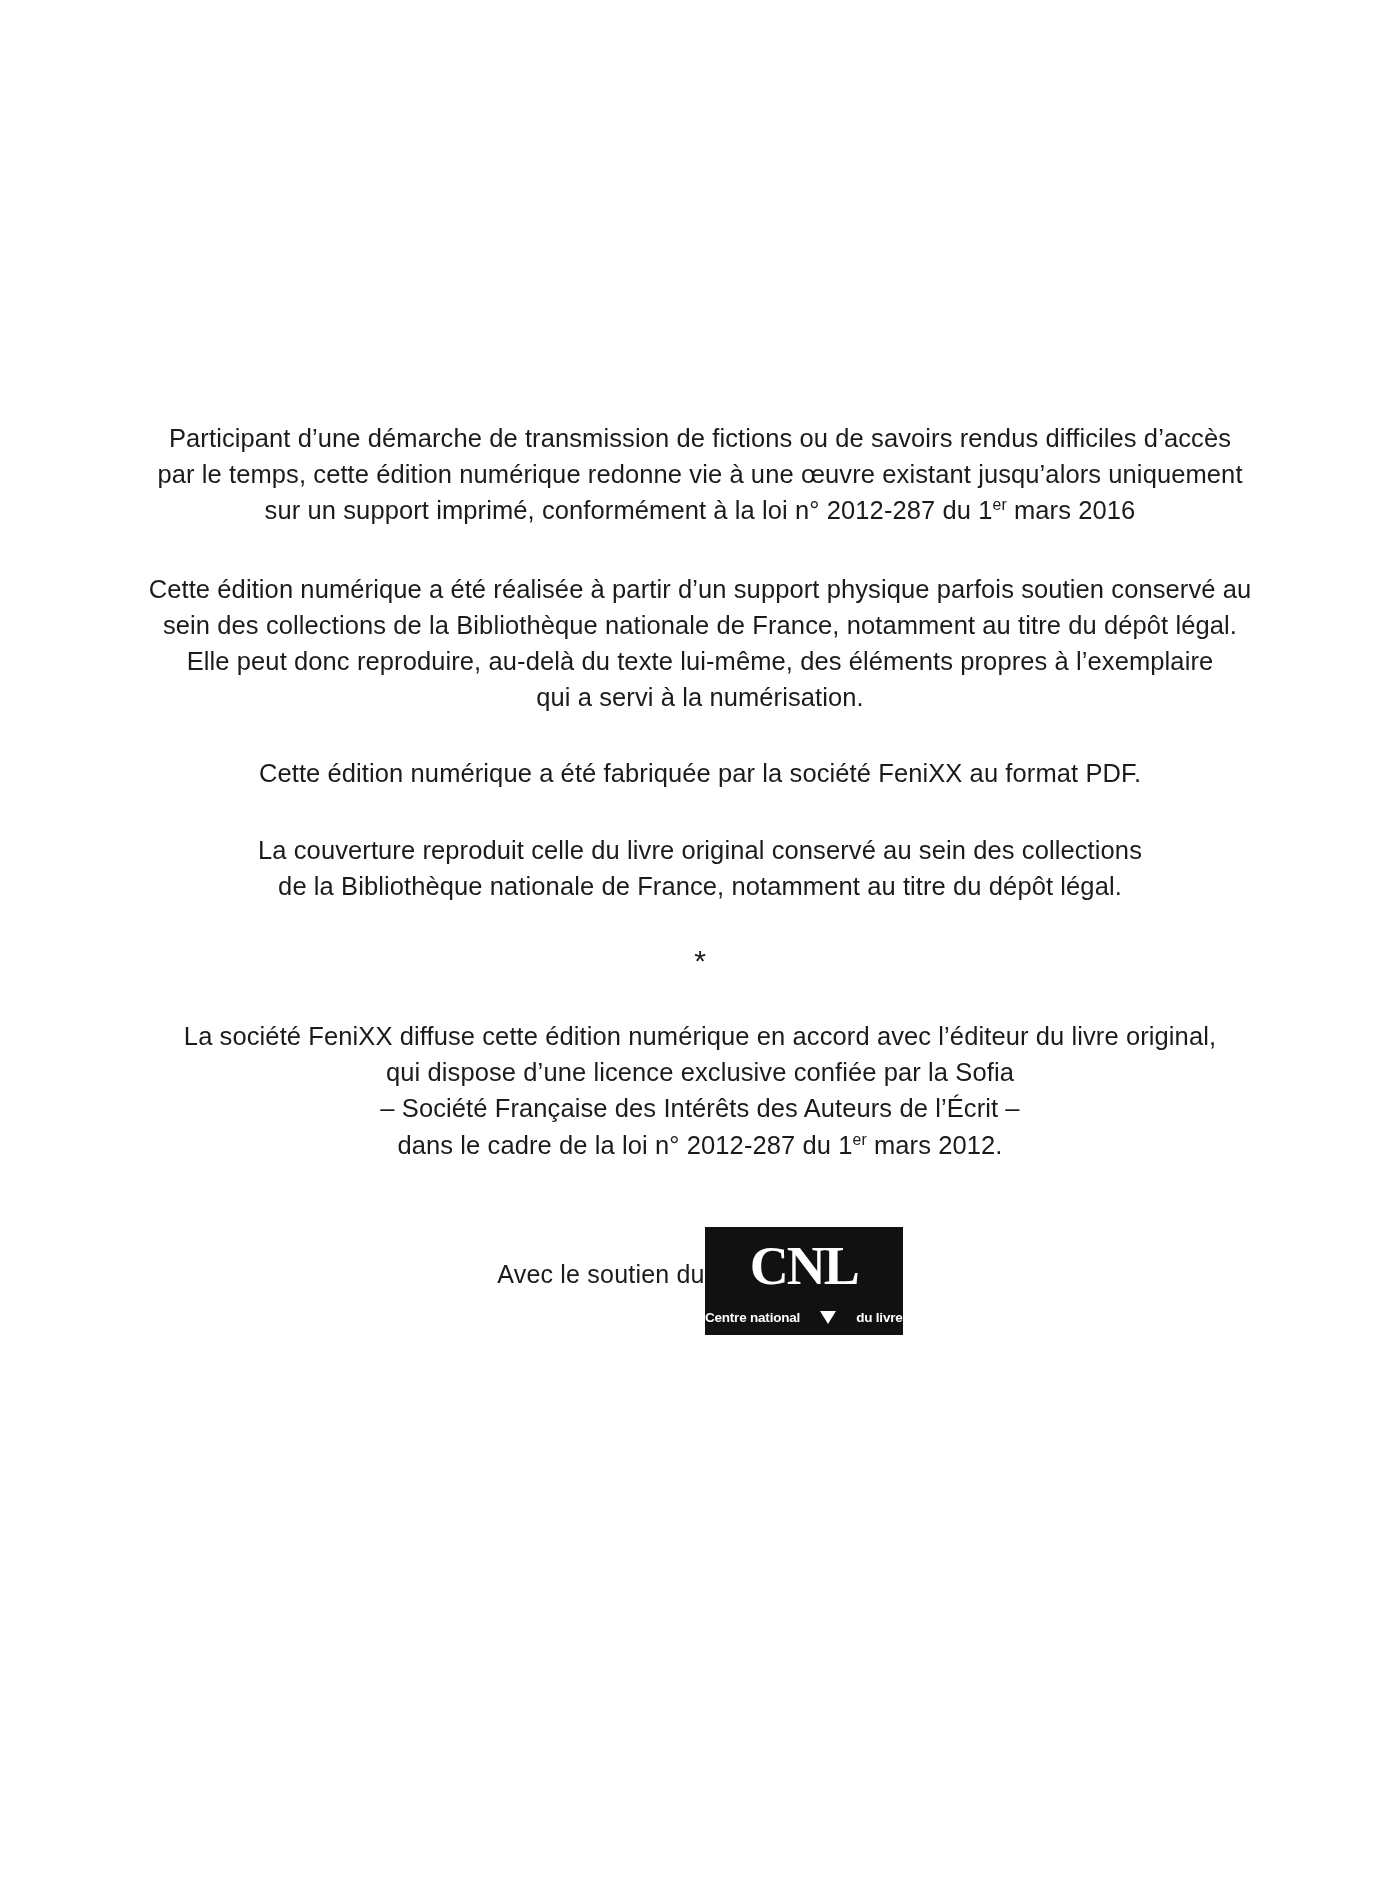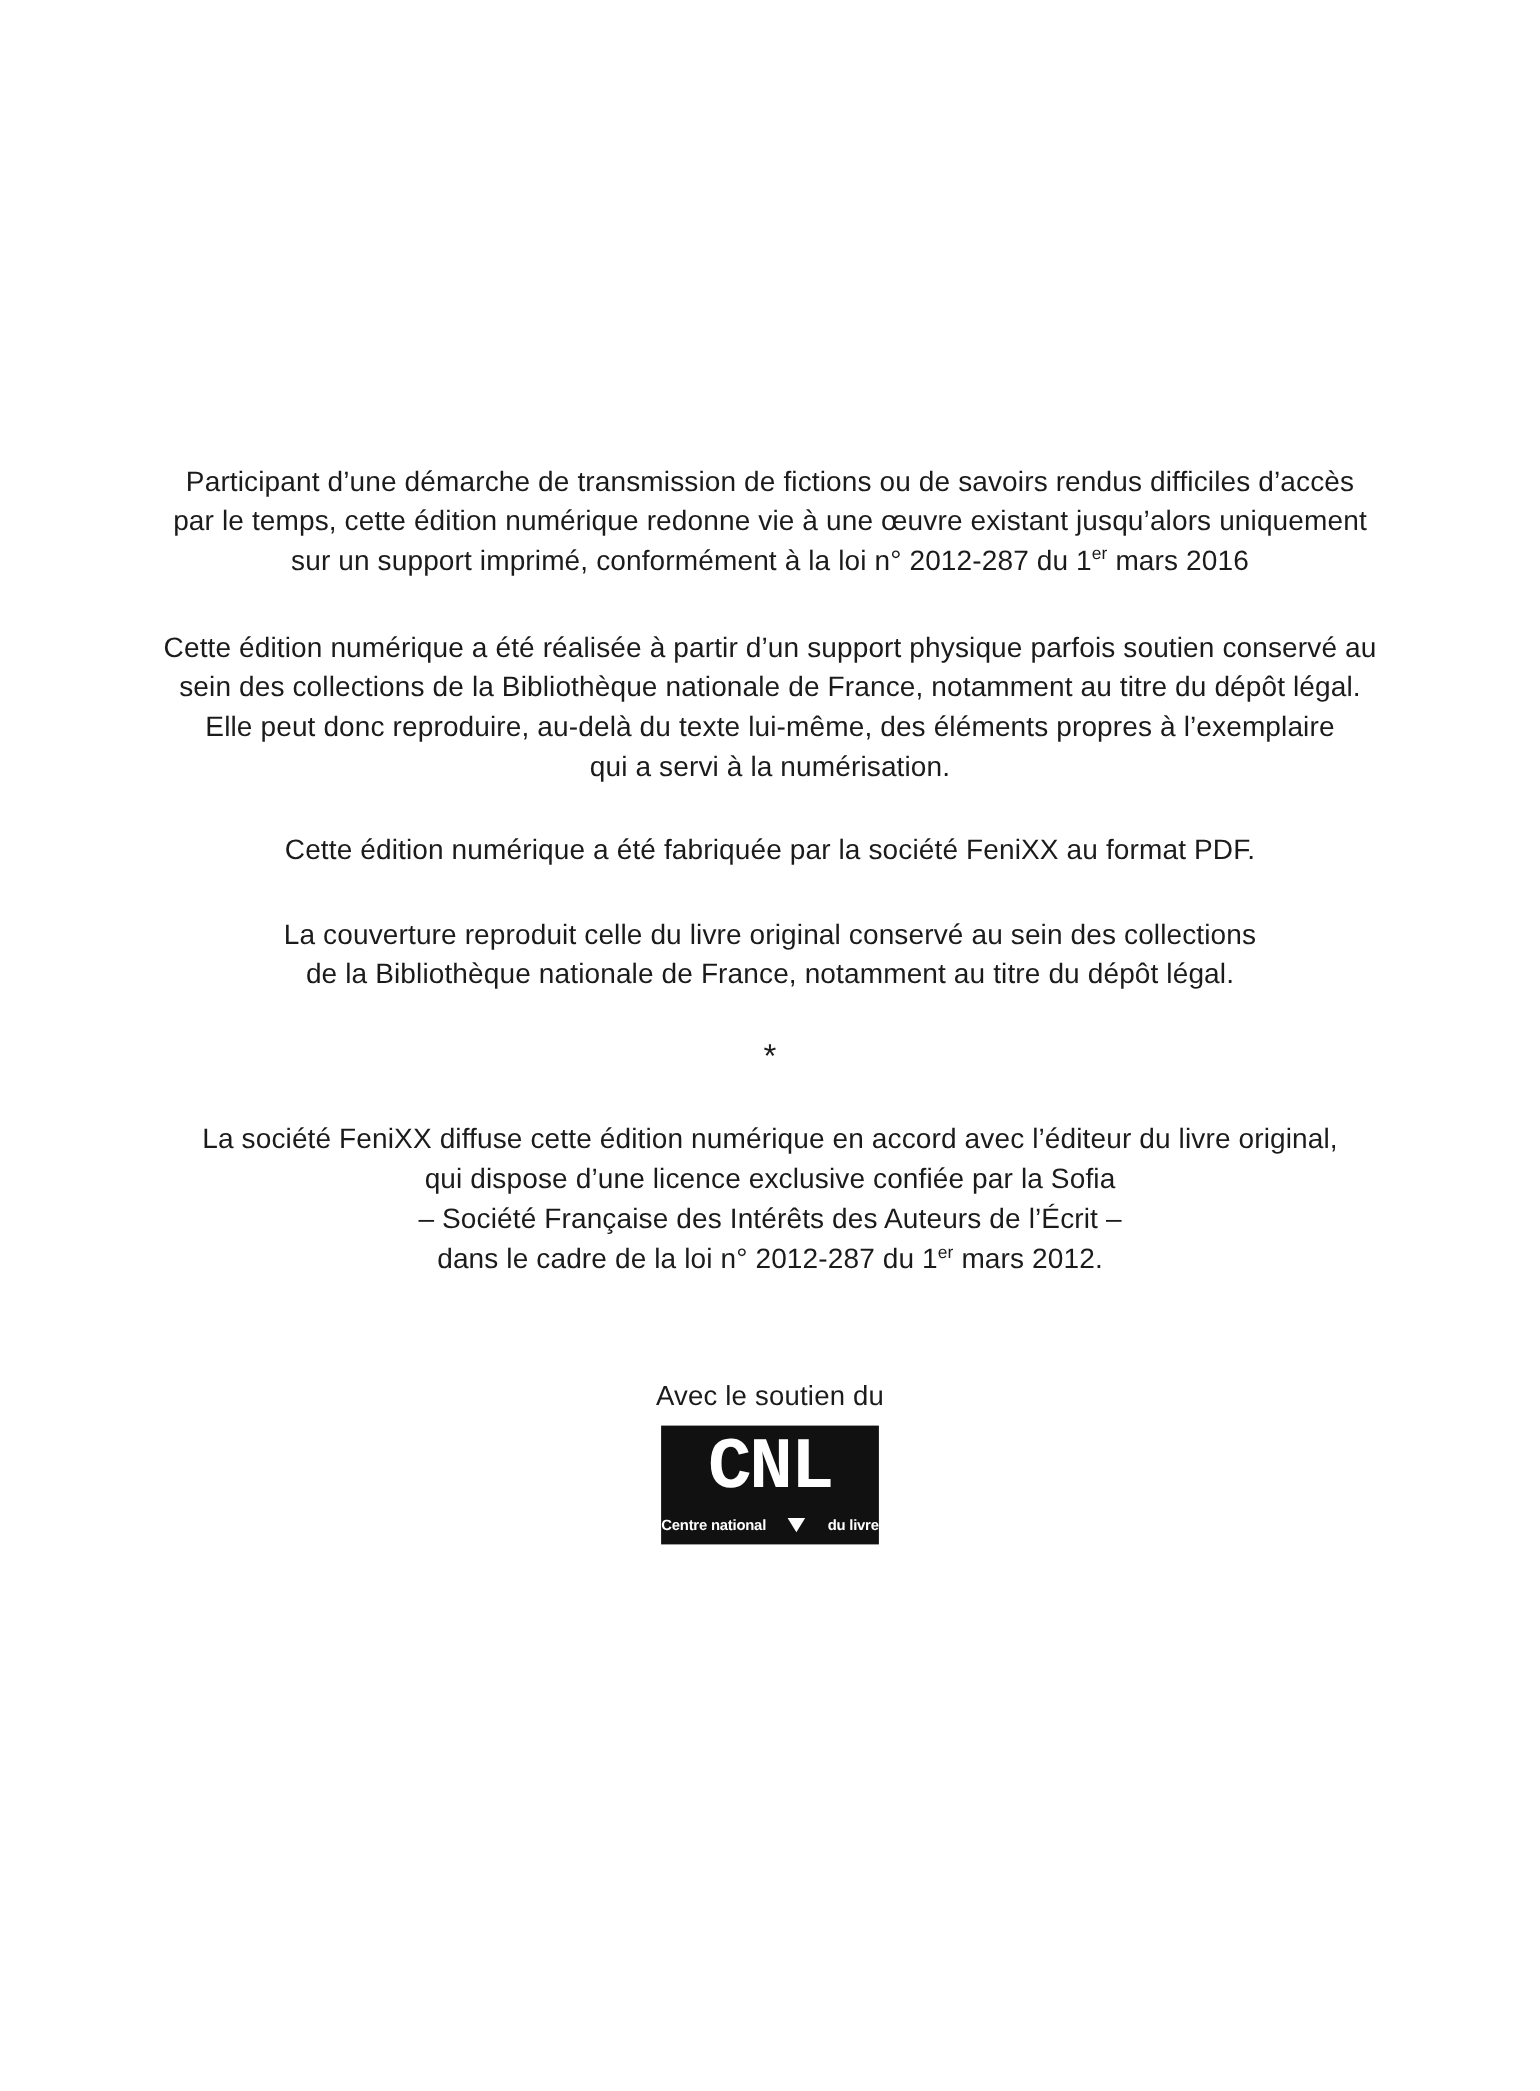--- a/index.html
+++ b/index.html
@@ -50,23 +50,23 @@
     line-height: 1;
     color: #1b1b1b;
     margin: 0;
   }
   sup {
     font-size: 0.62em;
     vertical-align: super;
     line-height: 0;
   }
   .logo-block {
-    margin-top: 92px;
+    margin-top: 64px;
     display: flex;
-    flex-direction: column;
+    flex-direction: row;
     align-items: center;
   }
   .logo-caption {
     font-size: 25px;
     color: #1b1b1b;
     margin-bottom: 12px;
     letter-spacing: 0.2px;
   }
   .cnl-logo {
     width: 198px;
@@ -75,23 +75,23 @@
     position: relative;
     display: block;
   }
   .cnl-main {
     position: absolute;
     left: 0;
     right: 0;
     top: 2px;
     height: 74px;
     color: #ffffff;
-    font-family: Liberation Mono, monospace;
+    font-family: Liberation Serif, serif;
     font-weight: bold;
-    font-size: 66px;
+    font-size: 54px;
     line-height: 74px;
     letter-spacing: -2px;
     text-align: center;
   }
   .cnl-sub {
     position: absolute;
     left: 0;
     right: 0;
     bottom: 7px;
     height: 20px;

